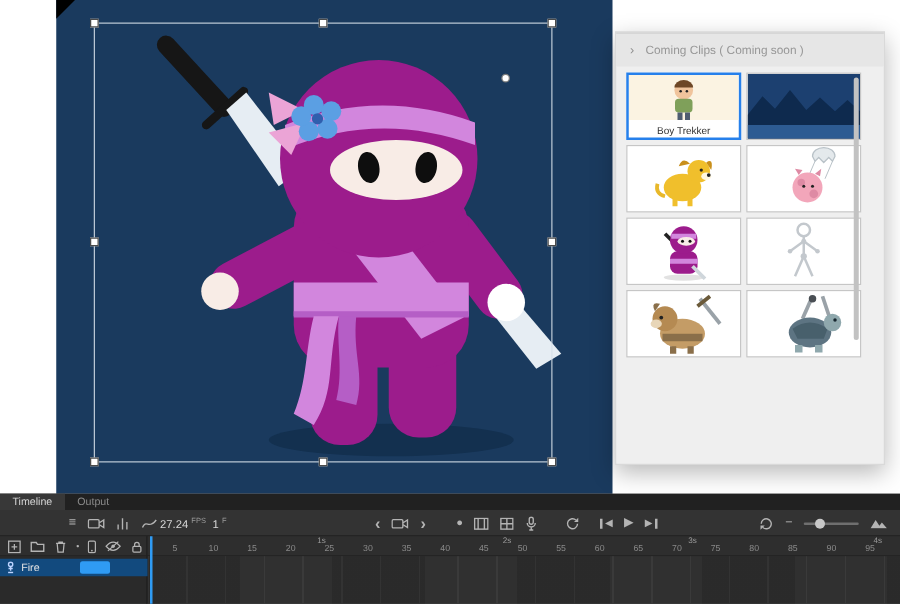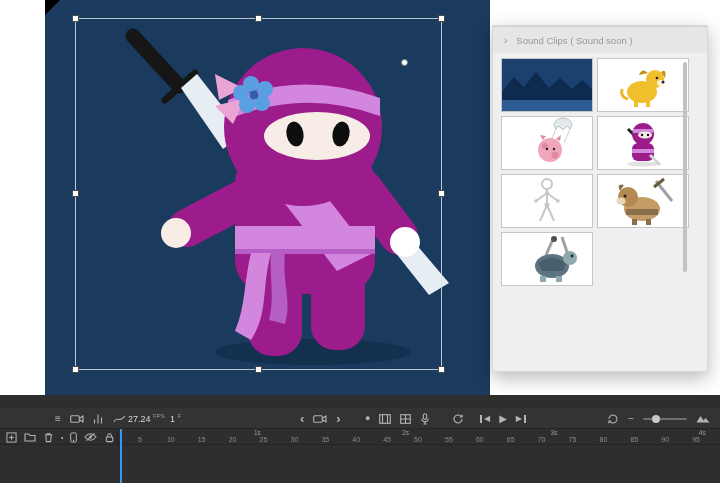--- a/index.html
+++ b/index.html
@@ -126,20 +126,33 @@
   <div class="anchor-dot"></div>
 </div>
 
 <div id="library">
   <div id="lib-header">
     <span class="chev">▾</span>
     <span class="title">Ready to use</span>
   </div>
 
   <div id="lib-grid">
+    <div class="thumb selected">
+      <svg viewBox="0 0 88 36">
+        <rect width="88" height="36" fill="#fbf3e2"></rect>
+        <circle cx="44" cy="12" r="7.5" fill="#f0c49c"></circle>
+        <path d="M36.5 10a7.5 6 0 0115 0z" fill="#6e4726"></path>
+        <rect x="37" y="19" width="14" height="11" rx="3" fill="#7fa05a"></rect>
+        <rect x="39" y="30" width="4" height="6" fill="#4f5d70"></rect>
+          <rect x="45" y="30" width="4" height="6" fill="#4f5d70"></rect>
+        <circle cx="41.5" cy="13" r="1" fill="#222"></circle>
+          <circle cx="46.5" cy="13" r="1" fill="#222"></circle>
+      </svg>
+      <div class="tlabel">Boy Trekker</div>
+    </div>
 
     <div class="thumb">
       <svg viewBox="0 0 90 52">
         <rect width="90" height="52" fill="#1c4070"></rect>
         <path d="M0 33L12 18 22 28 34 13 47 29 58 19 70 30 80 21 90 30V52H0z" fill="#0e2a4e"></path>
         <rect y="41" width="90" height="11" fill="#2d5b92"></rect>
       </svg>
     </div>
 
     <div class="thumb">
@@ -246,26 +259,30 @@
   <div class="lib-section">
     <span class="chev">›</span>
     <span class="slabel">Character ( Coming soon )</span>
   </div>
   <div class="lib-section">
     <span class="chev">›</span>
     <span class="slabel">Skeleton ( Coming soon )</span>
   </div>
   <div class="lib-section">
     <span class="chev">›</span>
-    <span class="slabel">Sound Clips ( Sound soon )</span>
+    <span class="slabel">Coming Clips ( Coming soon )</span>
   </div>
 </div>
 
 <div id="timeline">
 
+  <div id="tl-tabs">
+    <div class="tl-tab active">Timeline</div>
+    <div class="tl-tab">Output</div>
+  </div>
 
   <div id="tl-toolbar">
     <div class="tbgroup" style="left:55px">
       <span class="gi">≡</span>
       <span class="gi">
         <svg width="14" height="10" viewBox="0 0 14 10">
             <rect class="s" x="0.7" y="1.7" width="8.6" height="6.6" rx="1"></rect>
             <path class="s" d="M9.5 4.2L13 2v6L9.5 5.8"></path>
           </svg>
       </span>
@@ -414,15 +431,30 @@
         <span class="tick-f" style="left: 516.3px;">85</span>
         <span class="tick-f" style="left: 547.2px;">90</span>
         <span class="tick-f" style="left: 578.1px;">95</span>
         <span class="tick-s" style="left: 139.32px;">1s</span>
         <span class="tick-s" style="left: 287.64px;">2s</span>
         <span class="tick-s" style="left: 435.96px;">3s</span>
         <span class="tick-s" style="left: 584.28px;">4s</span>
       </div>
   </div>
 
+  <div id="tl-tracks">
+    <div id="track-lane-bg"></div>
+    <div id="track-head-col">
+      <div id="fire-row">
+        <span class="gi">
+          <svg width="9" height="10" viewBox="0 0 9 10">
+              <circle class="s" cx="4.5" cy="2.5" r="1.7" style="stroke:#bcd3ff"></circle>
+              <path class="s" d="M4.5 4.5v3M2.5 9h4M2.8 5.8h3.4" style="stroke:#bcd3ff"></path>
+            </svg>
+        </span>
+        <span class="tname">Fire</span>
+        <span id="fire-clip"></span>
+      </div>
+    </div>
+  </div>
 
   <div id="playhead"></div>
 </div>
 
 </body></html>

